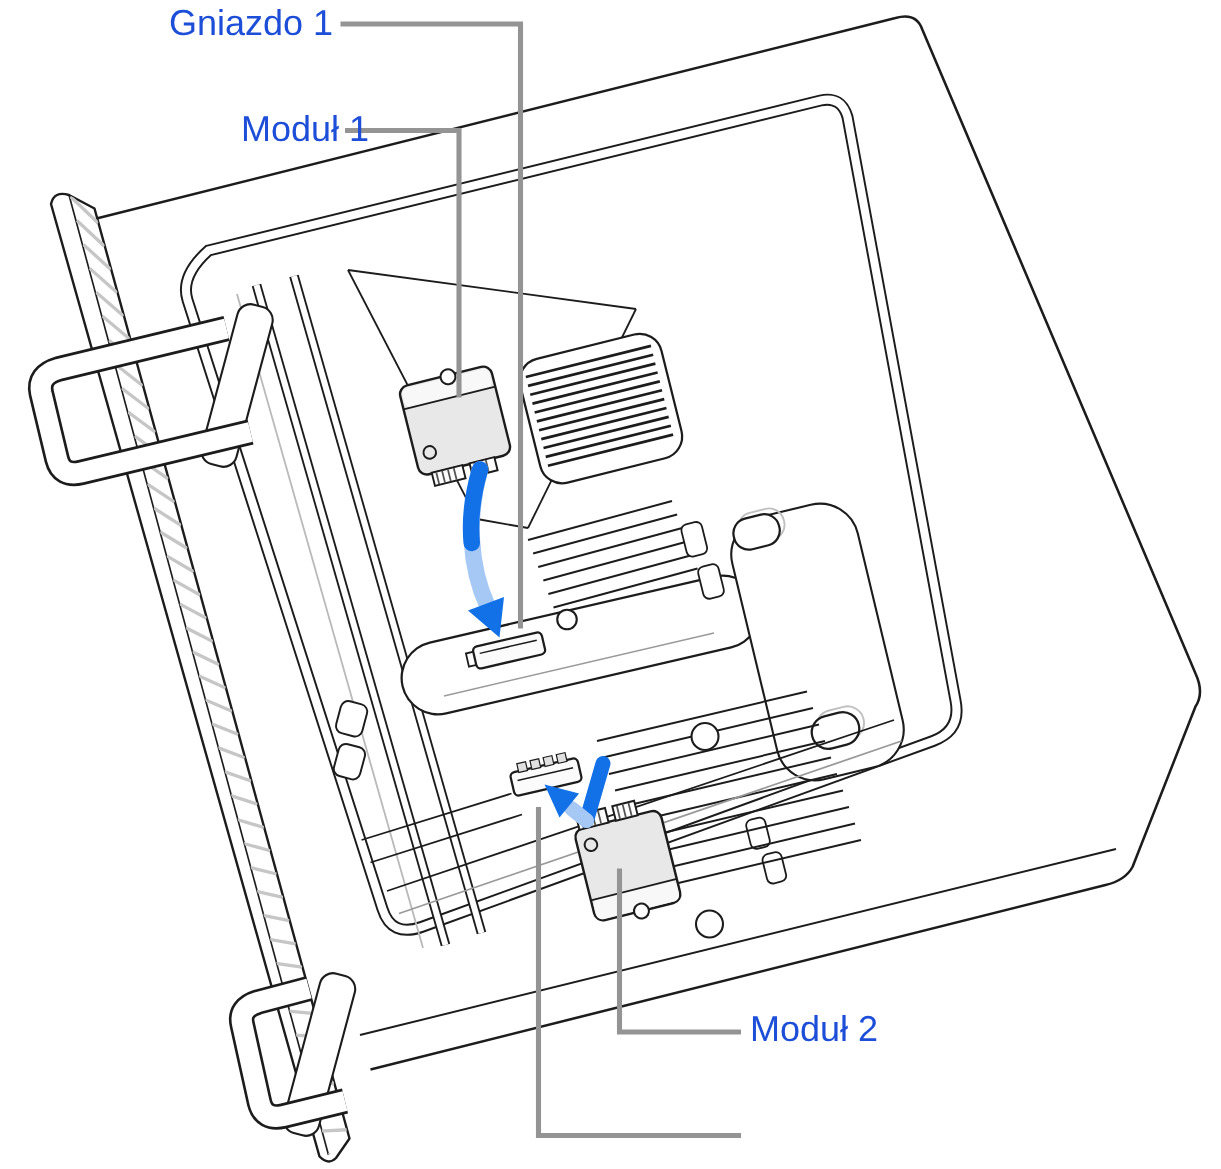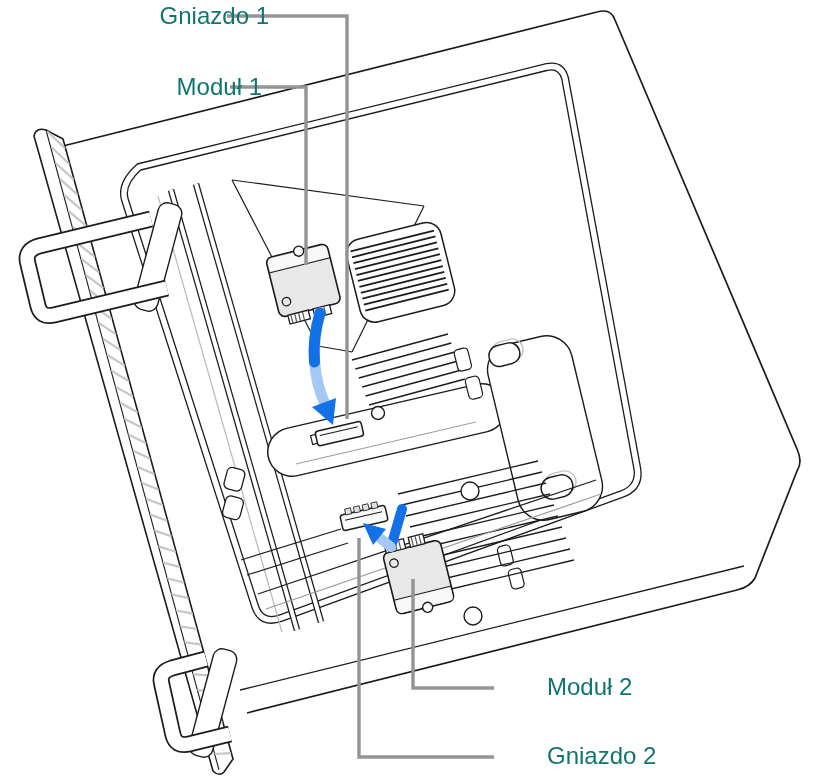--- a/index.html
+++ b/index.html
@@ -1,19 +1,19 @@
 <!DOCTYPE html>
 <html><head>
 <meta charset="utf-8">
 <style>
   html,body{margin:0;padding:0;background:#fff;}
   #stage{position:relative;width:814px;height:779px;background:#fff;overflow:hidden;
          font-family:"Liberation Sans", sans-serif;}
   #art{position:absolute;left:0;top:0;}
-  .lbl{position:absolute;font-size:24px;line-height:1.05;color:#0f766e;white-space:nowrap;margin-left:47px;}
+  .lbl{position:absolute;font-size:24px;line-height:1.05;color:#1d4ed8;white-space:nowrap;}
   .lbl.right{text-align:right;}
 </style>
 </head>
 <body>
 
 <div id="stage">
 
 <svg id="art" width="814" height="779" viewBox="0 0 814 779">
   <defs>
     <clipPath id="clip-panel-band">
@@ -260,16 +260,15 @@
 
   <g fill="none" stroke="#949494" stroke-width="3.4">
     <path d="M 227 16 L 347 16 L 347 419"></path>
     <path d="M 230 87 L 306 87 L 306 265"></path>
     <path d="M 413 579 L 413 688 L 494 688"></path>
     <path d="M 359 538 L 359 757 L 494 757"></path>
   </g>
 </svg>
 
 <div class="lbl right" style="left:0;top:3px;width:222px;">Gniazdo 1</div>
-<div class="lbl right" style="left:0;top:74px;width:215px;">Moduł 1</div>
+<div class="lbl right" style="left:0;top:74px;width:215px;padding-left:31px;">Moduł 1</div>
 <div class="lbl" style="left:500px;top:674px;text-align:right;">Moduł 2</div>
-<div class="lbl" style="left:500px;top:743px;">Gniazdo 2</div>
 </div>
 
 </body></html>

